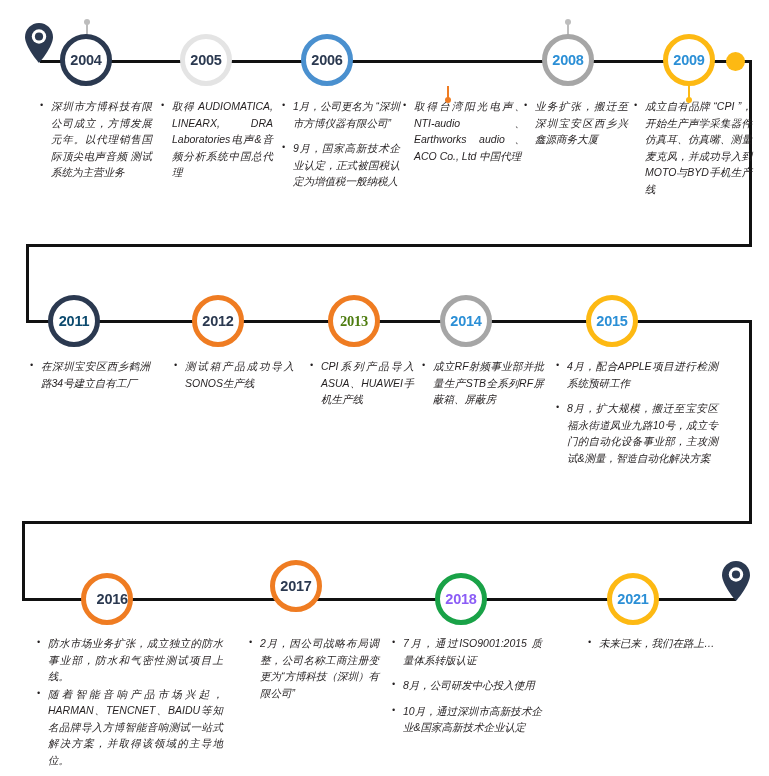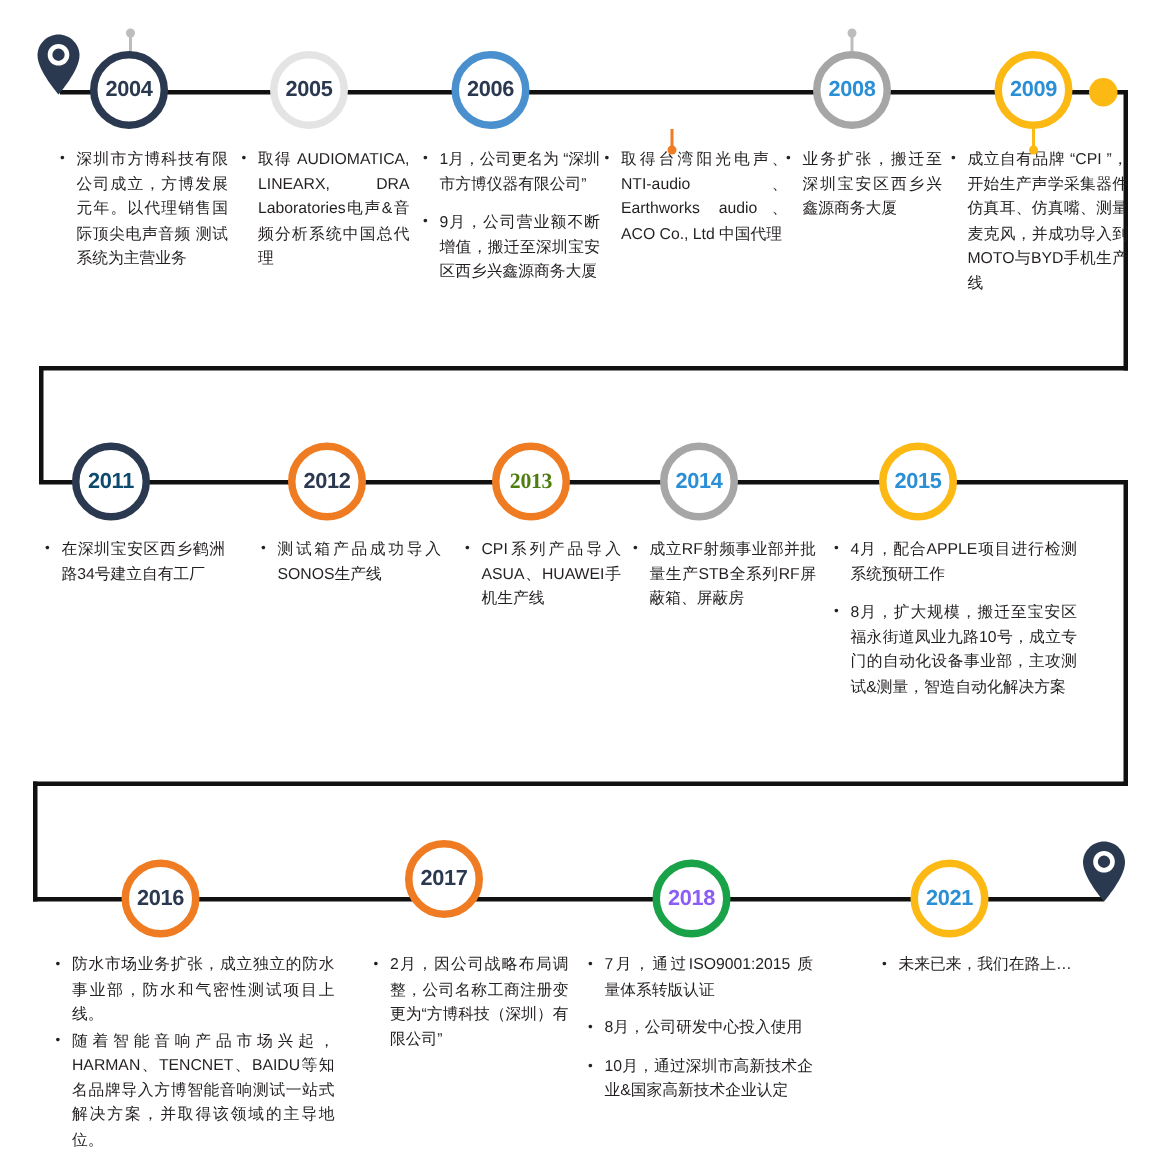--- a/index.html
+++ b/index.html
@@ -81,20 +81,21 @@
     height: 19px;
     border-radius: 50%;
     background: #fdb913;
     z-index: 7;
   }
 
   
   .block {
     position: absolute;
     box-sizing: border-box;
+    font-style: italic;
   }
   .block ul {
     margin: 0;
     padding: 0;
     list-style: none;
   }
   .block li {
     position: relative;
     padding-left: 11px;
     margin-bottom: 9px;
@@ -182,21 +183,21 @@
     </ul>
   </div>
   <div class="block" style="left:161px; top:98px; width:112px;">
     <ul>
       <li>取得 AUDIOMATICA, LINEARX, DRA Laboratories电声&amp;音频分析系统中国总代理</li>
     </ul>
   </div>
   <div class="block" style="left:282px; top:98px; width:118px;">
     <ul>
       <li>1月，公司更名为 “深圳市方博仪器有限公司”</li>
-      <li>9月，公司营业额不断增值，搬迁至深圳宝安区西乡兴鑫源商务大厦</li>
+      <li>9月，国家高新技术企业认定，正式被国税认定为增值税一般纳税人</li>
     </ul>
   </div>
   <div class="block" style="left:403px; top:98px; width:122px;">
     <ul>
       <li>取得台湾阳光电声、NTI-audio、 Earthworks audio、ACO Co., Ltd 中国代理</li>
     </ul>
   </div>
   <div class="block" style="left:524px; top:98px; width:104px;">
     <ul>
       <li>业务扩张，搬迁至深圳宝安区西乡兴鑫源商务大厦</li>
@@ -244,21 +245,21 @@
       <li>成立RF射频事业部并批量生产STB全系列RF屏蔽箱、屏蔽房</li>
     </ul>
   </div>
   <div class="block" style="left:556px; top:358px; width:162px;">
     <ul>
       <li>4月，配合APPLE项目进行检测系统预研工作</li>
       <li>8月，扩大规模，搬迁至宝安区福永街道凤业九路10号，成立专门的自动化设备事业部，主攻测试&amp;测量，智造自动化解决方案</li>
     </ul>
   </div>
 
-  <div class="node" style="left:81px; top:573px; border-color:#ef7c22;">
+  <div class="node" style="left:81px; top:573px; border-color:#ef7c22;justify-content:flex-end;">
     <span class="year" style="color:#2b3950;">2016</span>
   </div>
   <div class="node" style="left:270px; top:560px; border-color:#ef7c22;">
     <span class="year" style="color:#2b3950;">2017</span>
   </div>
   <div class="node" style="left:435px; top:573px; border-color:#19a247;">
     <span class="year" style="color:#8b5cf6;">2018</span>
   </div>
   <div class="node" style="left:607px; top:573px; border-color:#fdb913;">
     <span class="year" style="color:#2b8fd6;">2021</span>

